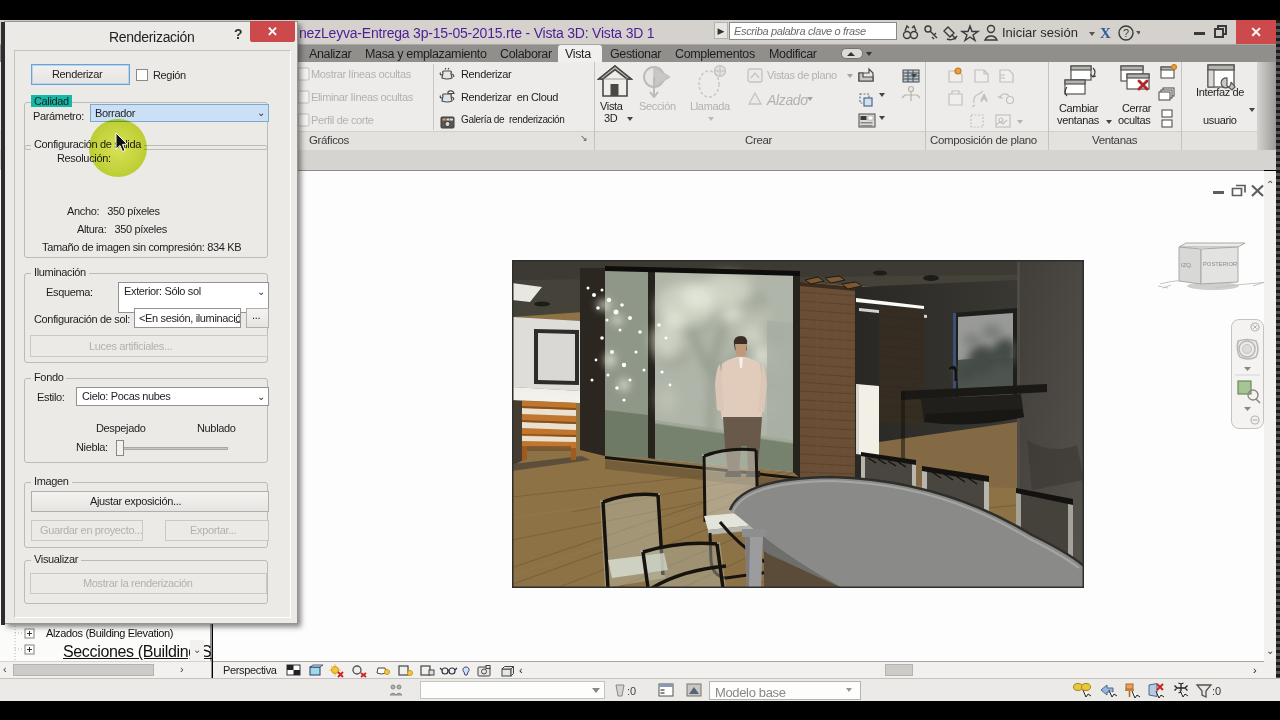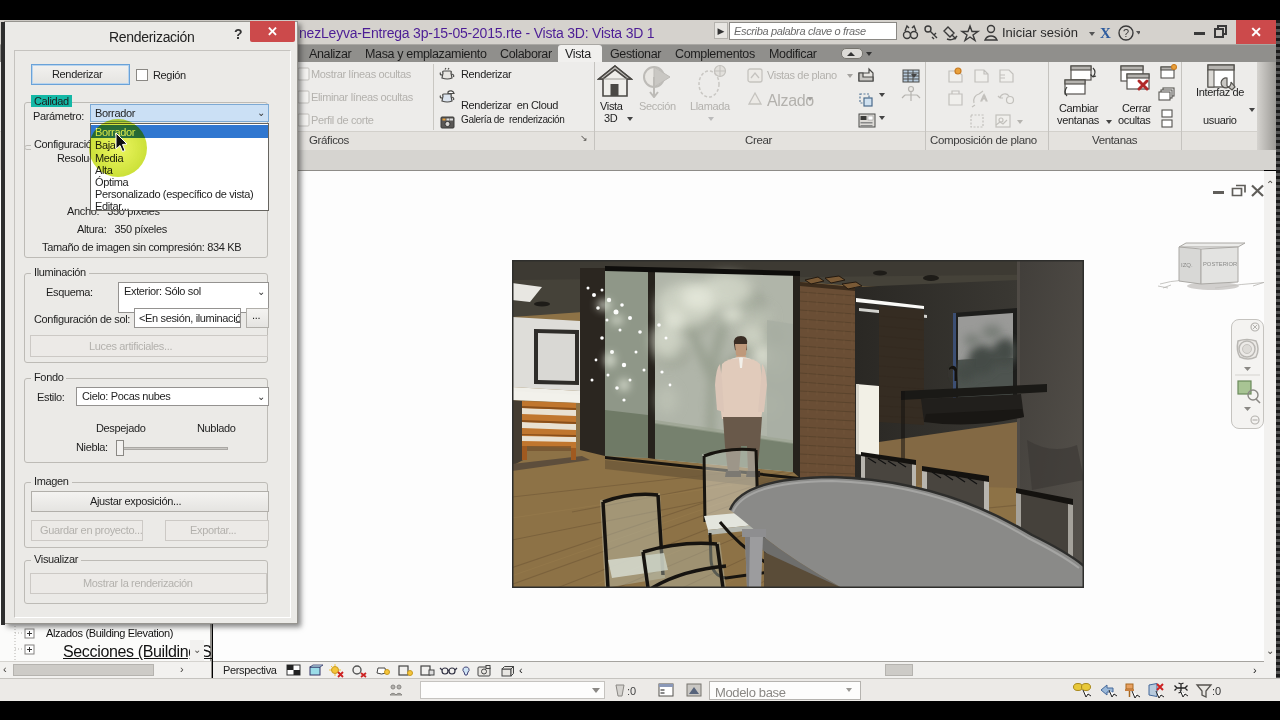--- a/index.html
+++ b/index.html
@@ -97,21 +97,21 @@
     </g>
     <g>
       <rect x="2" y="50" width="13" height="11" rx="1" fill="#5a5856" stroke="#3a3a38"></rect>
       <rect x="3.5" y="51.5" width="3" height="2" fill="#e8a03a"></rect>
         <rect x="7.5" y="51.5" width="3" height="2" fill="#ddd"></rect>
         <rect x="11" y="51.5" width="3" height="2" fill="#ddd"></rect>
       <circle cx="8.5" cy="57" r="2.6" fill="#d8d6d2" stroke="#333"></circle>
     </g>
   </svg>
   <div class="txt" style="left:461px;top:6px;font-size:11px;">Renderizar</div>
-  <div class="txt" style="left:461px;top:29px;font-size:11px;margin-top:8px;">Renderizar&nbsp; en Cloud</div>
+  <div class="txt" style="left:461px;top:29px;font-size:11px;">Renderizar&nbsp; en Cloud</div>
   <div class="txt" style="left:461px;top:52px;font-size:10px;">Galería de&nbsp; renderización</div>
   <div class="txt" style="left:309px;top:72px;font-size:11.5px;color:#3c3c3c;">Gráficos</div>
   <div class="txt" style="left:580px;top:71px;font-size:9px;color:#55534f;">↘</div>
   <div class="sep" style="left:594px;top:0;height:88px;background:#c5c3bf;"></div>
 
   <svg class="ab" style="left:597px;top:1px;" width="36" height="36" viewBox="0 0 36 36">
     <path d="M18 3 L34 16 L30 16 L30 33 L6 33 L6 16 L2 16 Z" fill="#efeeea" stroke="#4a4844" stroke-width="1.6"></path>
     <path d="M18 3 L34 16 L30 16 L18 6.5 L6 16 L2 16 Z" fill="#c5c3bf" stroke="#4a4844" stroke-width="1.6"></path>
     <rect x="13.5" y="21" width="8" height="12" fill="#4a4844"></rect>
     <path d="M6 16 L30 16" stroke="#8a8884" stroke-width="0.8"></path>
@@ -134,21 +134,21 @@
   <div class="ab" style="left:708px;top:55px;width:0;height:0;border-left:3.5px solid transparent;border-right:3.5px solid transparent;border-top:4px solid #bbb;"></div>
   <svg class="ab" style="left:747px;top:6px;" width="16" height="16" viewBox="0 0 16 16">
     <rect x="1" y="1" width="14" height="13" rx="2" fill="#eceae6" stroke="#c5c3bf" stroke-width="1.3"></rect>
     <path d="M4 10 L8 5 L12 10" fill="none" stroke="#c5c3bf" stroke-width="1.3"></path>
   </svg>
   <div class="txt gray" style="left:767px;top:7px;font-size:11px;">Vistas de plano</div>
   <div class="ab" style="left:847px;top:12px;width:0;height:0;border-left:3.5px solid transparent;border-right:3.5px solid transparent;border-top:4px solid #a5a3a0;"></div>
   <svg class="ab" style="left:747px;top:28px;" width="16" height="16" viewBox="0 0 16 16">
     <path d="M2 14 L8 3 L14 14 Z" fill="#eceae6" stroke="#c5c3bf" stroke-width="1.3"></path>
   </svg>
-  <div class="txt gray" style="left:767px;top:30px;font-size:16px;">Alzado</div>
+  <div class="txt gray" style="left:767px;top:30px;font-size:14px;font-style:italic;">Alzado</div>
   <div class="ab" style="left:807px;top:35px;width:0;height:0;border-left:3.5px solid transparent;border-right:3.5px solid transparent;border-top:4px solid #a5a3a0;"></div>
 
   <svg class="ab" style="left:857px;top:5px;" width="70" height="64" viewBox="0 0 70 64">
     <g stroke="#4a4a48" stroke-width="1.2" fill="#e8e6e2">
       <path d="M2 6 L12 6 L12 2 L16 6 L16 14 L2 14 Z"></path>
       <path d="M2 6 L2 14 L16 14 L16 10 L6 10 L6 6 Z" fill="#c9c7c3"></path>
     </g>
     <g stroke="#4a4a48" stroke-width="1">
       <rect x="46" y="3" width="16" height="12" fill="#b8cbdd"></rect>
       <path d="M46 6 L62 6 M46 9 L62 9 M46 12 L62 12 M51 3 L51 15 M56 3 L56 15"></path>
@@ -769,30 +769,20 @@
     <div class="txt" style="left:166px;top:2px;font-size:10px;color:#333;">⌄</div>
   </div>
 
   <div class="ab" style="left:19px;top:123px;width:244px;height:113px;border:1px solid #bdbbb6;border-radius:3px;"></div>
   <div class="txt" style="left:26px;top:116px;font-size:11px;background:#ebeae7;padding:0 3px;">Configuración de salida</div>
   <div class="txt" style="left:52px;top:130px;font-size:11px;">Resolución:</div>
   <div class="txt" style="left:62px;top:183px;font-size:11px;">Ancho: &nbsp;&nbsp;350 píxeles</div>
   <div class="txt" style="left:72px;top:201px;font-size:11px;">Altura: &nbsp;&nbsp;350 píxeles</div>
   <div class="txt" style="left:37px;top:219px;font-size:11px;">Tamaño de imagen sin compresión: 834 KB</div>
 
-  <div class="ab" style="left:85px;top:101px;width:179px;height:88px;background:#fff;border:1px solid #66645f;">
-    <div class="ab" style="left:0;top:1px;width:177px;height:13px;background:#3077d0;"></div>
-    <div class="txt" style="left:4px;top:2px;font-size:11px;color:#fff;">Borrador</div>
-    <div class="txt" style="left:4px;top:15px;font-size:11px;">Baja</div>
-    <div class="txt" style="left:4px;top:27.5px;font-size:11px;">Media</div>
-    <div class="txt" style="left:4px;top:40px;font-size:11px;">Alta</div>
-    <div class="txt" style="left:4px;top:52px;font-size:11px;">Óptima</div>
-    <div class="txt" style="left:4px;top:64px;font-size:11px;">Personalizado (específico de vista)</div>
-    <div class="txt" style="left:4px;top:76px;font-size:11px;">Editar...</div>
-  </div>
 
   <div class="ab" style="left:84px;top:97px;width:58px;height:58px;border-radius:50%;background:radial-gradient(circle,rgba(236,246,90,0.96) 0%,rgba(200,222,40,0.92) 70%,rgba(180,205,30,0.85) 100%);mix-blend-mode:multiply;"></div>
   <svg class="ab" style="left:109px;top:110px;" width="16" height="24" viewBox="0 0 16 24">
     <path d="M2 1 L2 17 L6 13.5 L8.5 19.5 L11 18.5 L8.5 12.5 L13 12 Z" fill="#111" stroke="#fff" stroke-width="1"></path>
   </svg>
 
   <div class="ab" style="left:19px;top:251px;width:244px;height:90px;border:1px solid #bdbbb6;border-radius:3px;"></div>
   <div class="txt" style="left:26px;top:244px;font-size:11px;background:#ebeae7;padding:0 3px;">Iluminación</div>
   <div class="txt" style="left:41px;top:264px;font-size:11px;">Esquema:</div>
   <div class="ab" style="left:113px;top:260px;width:151px;height:31px;background:#fff;border:1px solid #949290;">

